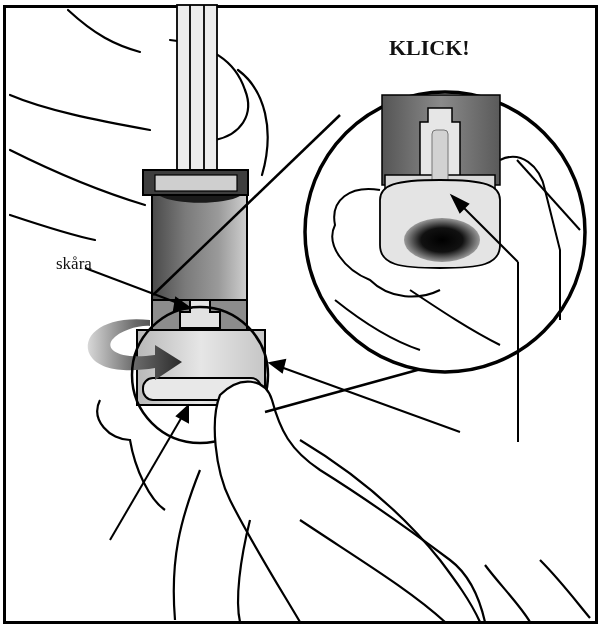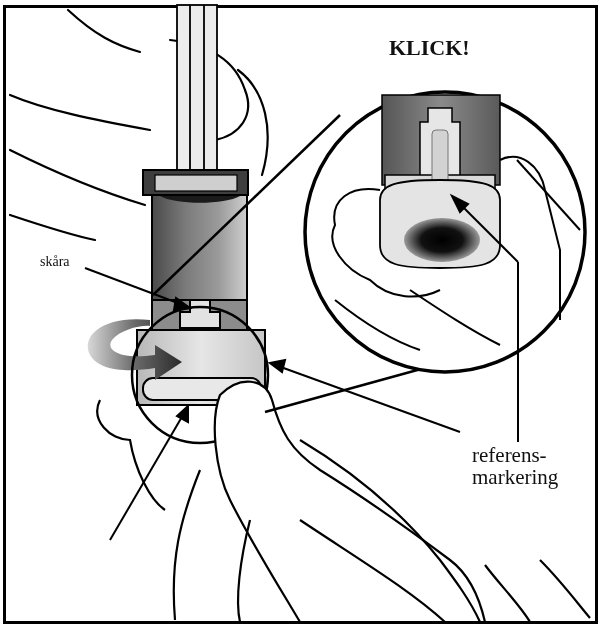--- a/index.html
+++ b/index.html
@@ -17,21 +17,21 @@
   }
   svg#art { position: absolute; left: 0; top: 0; }
   .label {
     position: absolute;
     font-family: "Liberation Serif", "DejaVu Serif", serif;
     color: #111;
     white-space: nowrap;
     line-height: 1.05;
   }
   #lbl-klick { left: 389px; top: 36px; font-size: 22px; font-weight: bold; }
-  #lbl-skara { left: 40px; top: 255px; font-size: 14px; }
+  #lbl-skara { left: 56px; top: 255px; font-size: 17px; }
   #lbl-ref { left: 472px; top: 444px; font-size: 21px; }
   #lbl-kolv { left: 27px; top: 540px; font-size: 21px; }
 </style>
 </head>
 <body>
 
 <div id="stage">
   <div id="frame"></div>
 
   <svg id="art" width="600" height="629" viewBox="0 0 600 629">
@@ -138,17 +138,13 @@
       <line x1="518" y1="262" x2="518" y2="442"></line>
       <line x1="518" y1="262" x2="458" y2="202"></line>
       <polygon points="452,196 468,204 460,212"></polygon>
       <line x1="110" y1="540" x2="183" y2="415"></line>
       <polygon points="188,406 188,422 177,416"></polygon>
     </g>
   </svg>
 
   <div class="label" id="lbl-klick">KLICK!</div>
   <div class="label" id="lbl-skara">skåra</div>
-  <div class="label" id="lbl-ref">
-    <div>referens-</div>
-    <div>markering</div>
-  </div>
 </div>
 
 </body></html>

